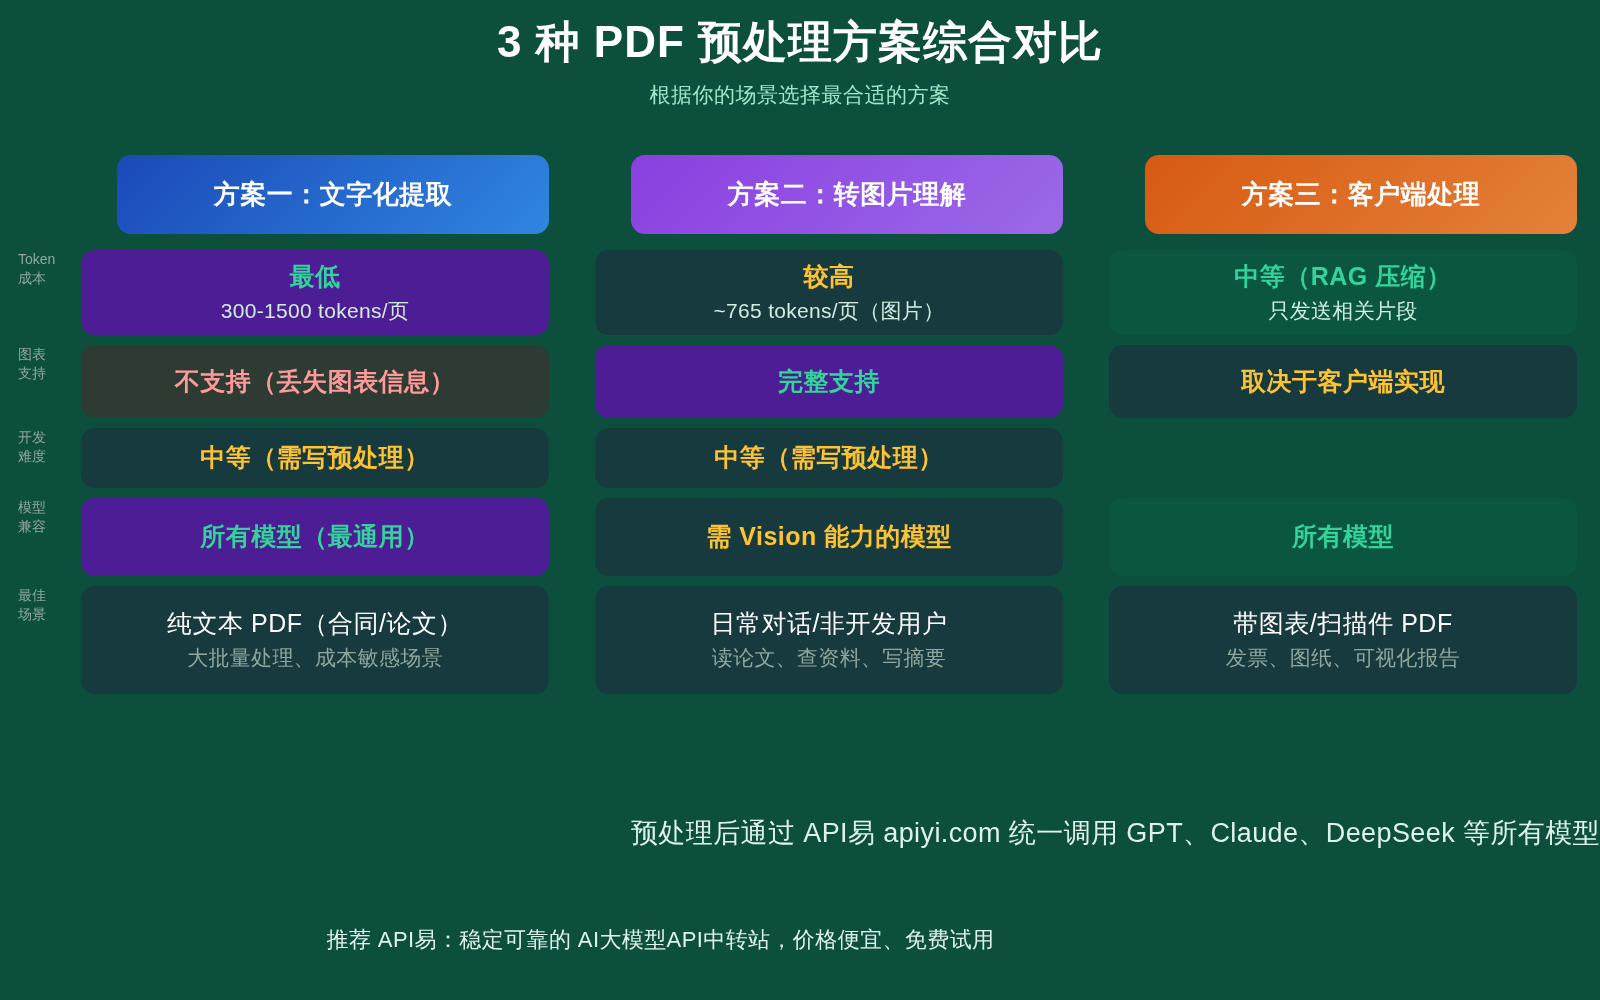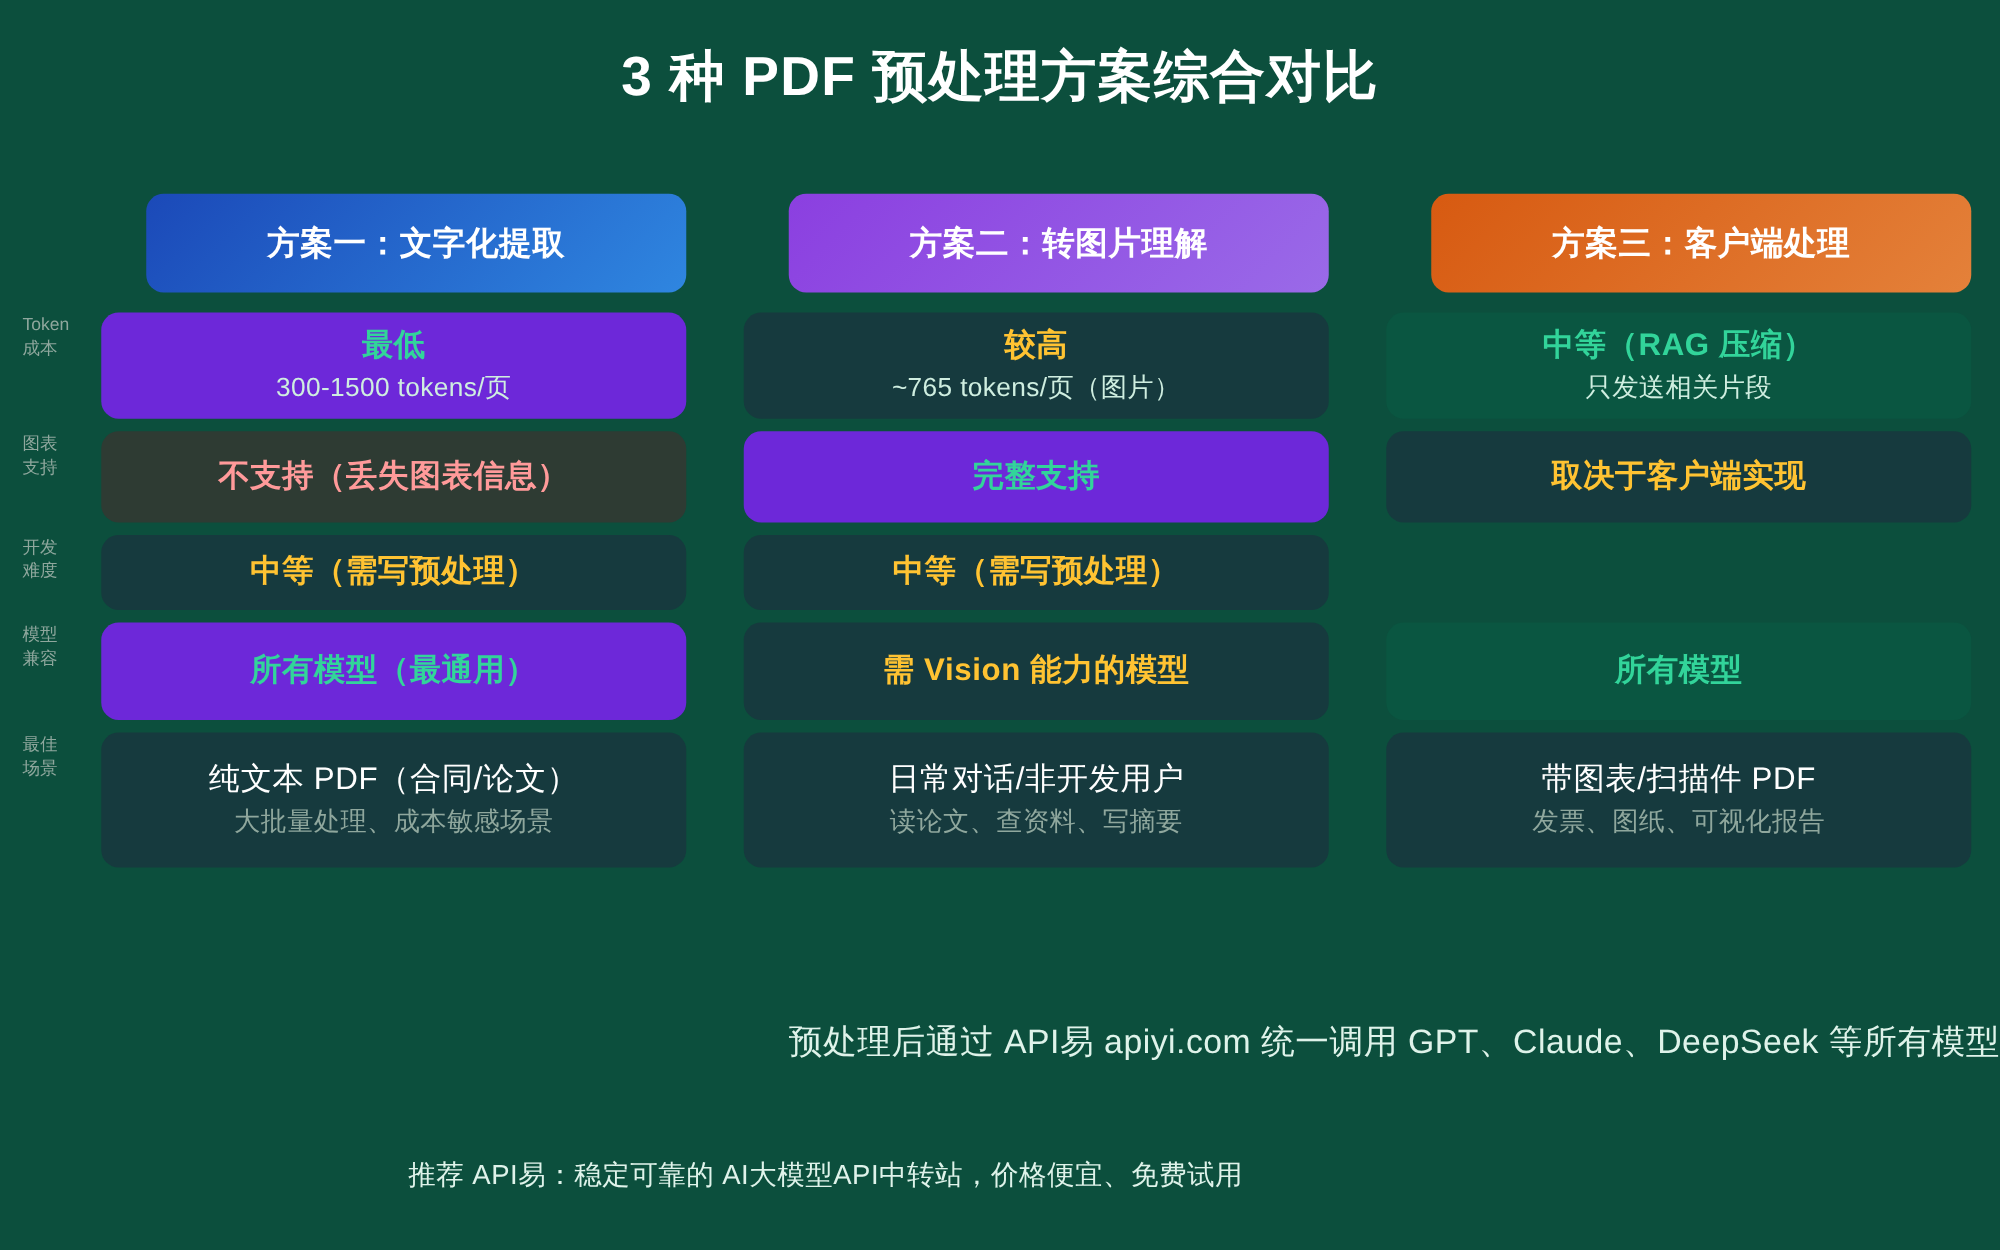--- a/index.html
+++ b/index.html
@@ -14,21 +14,21 @@
   }
   .page { position:relative; width:1600px; height:1000px; }
 
   
   .title {
     text-align:center;
     font-size:44px;
     font-weight:bold;
     letter-spacing:1px;
     color:#ffffff;
-    padding-top:36px;
+    padding-top:16px;
     line-height:1.2;
   }
   .subtitle {
     text-align:center;
     font-size:21px;
     color:#9fe8cb;
     margin-top:12px;
     letter-spacing:0.5px;
   }
 
@@ -80,21 +80,21 @@
   .cell {
     flex:1;
     border-radius:14px;
     display:flex;
     flex-direction:column;
     align-items:center;
     justify-content:center;
     text-align:center;
     padding:8px 14px;
   }
-  .cell.tint-green { background:#6d28d9; }
+  .cell.tint-green { background:#4c1d95; }
   .cell.tint-dark  { background:#163a3e; }
   .cell.tint-red   { background:#2e3b33; }
   .cell.tint-plain { background:#0a5641; }
 
   .cell .main {
     font-size:25px;
     font-weight:bold;
     line-height:1.25;
     letter-spacing:0.5px;
   }
@@ -137,20 +137,21 @@
     color:#dff3ea;
     letter-spacing:0.4px;
   }
 </style>
 </head>
 <body>
 
 <div class="page">
 
   <div class="title">3 种 PDF 预处理方案综合对比</div>
+  <div class="subtitle">根据你的场景选择最合适的方案</div>
 
   <div class="grid">
 
     <div class="row colhead-row">
       <div></div>
       <div class="cellwrap">
         <div class="colhead blue">方案一：文字化提取</div>
       </div>
       <div class="cellwrap">
         <div class="colhead purple">方案二：转图片理解</div>

